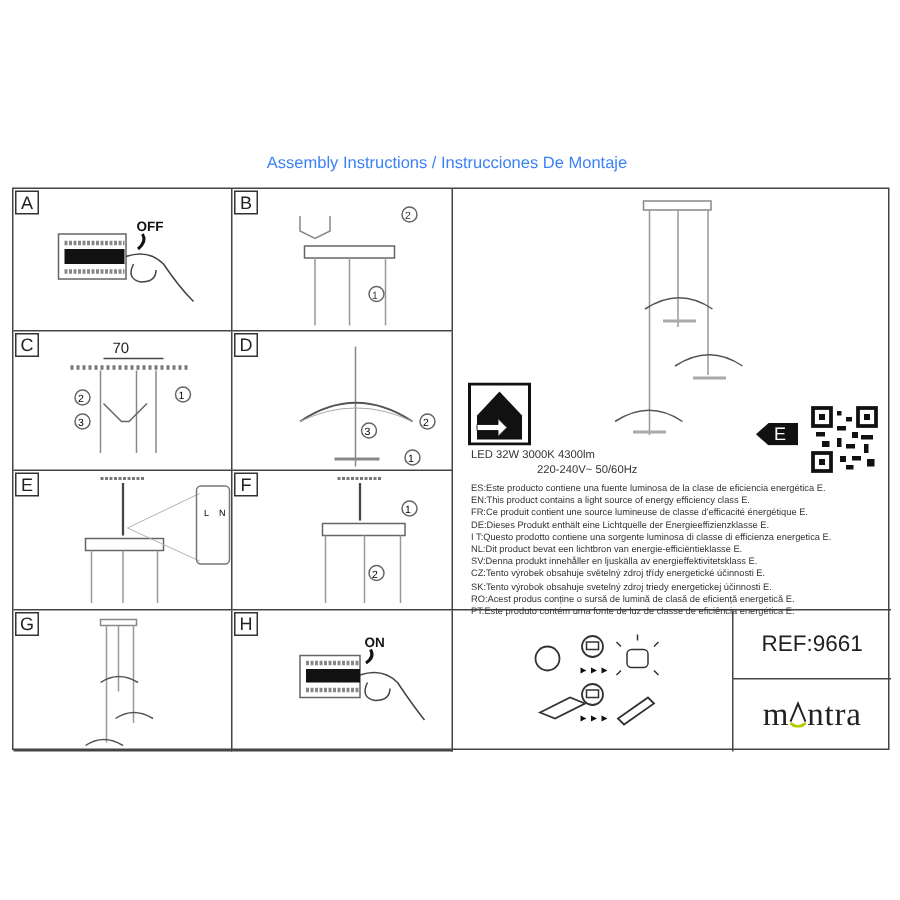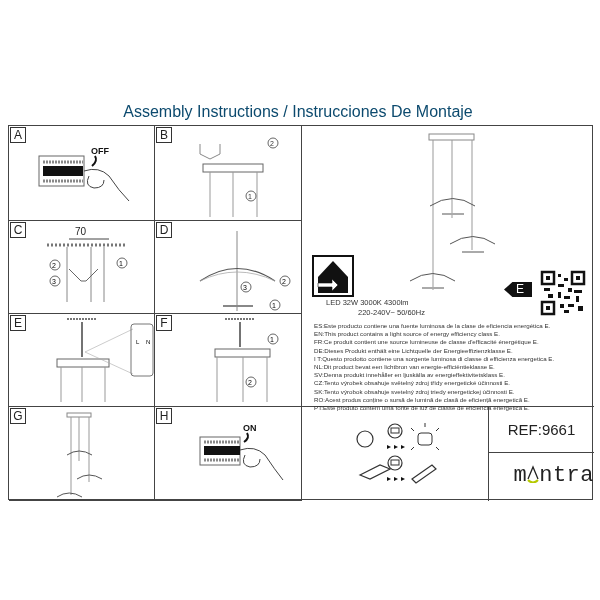--- a/index.html
+++ b/index.html
@@ -1,26 +1,26 @@
 <!DOCTYPE html>
 <html><head>
 <meta charset="utf-8">
 <style>
   html,body{margin:0;padding:0;background:#fff;}
   body{width:600px;height:600px;position:relative;overflow:hidden;font-family:"Liberation Sans",sans-serif;color:#222;}
-  .title{position:absolute;left:0;top:103px;width:596px;text-align:center;font-size:16px;color:#0c4a6e;}
+  .title{position:absolute;left:0;top:103px;width:596px;text-align:center;font-size:11px;color:#3b82f6;}
   .grid{position:absolute;left:8px;top:125px;width:585px;height:375px;border:1.5px solid #444;box-sizing:border-box;}
   .panel{position:absolute;border-right:1.2px solid #444;border-bottom:1.2px solid #444;box-sizing:border-box;overflow:hidden;}
   .lbl{position:absolute;left:1px;top:1px;width:14px;height:14px;border:1px solid #333;font-size:12px;line-height:14px;text-align:center;background:#fff;}
   .panel svg{position:absolute;left:0;top:0;}
   .info{position:absolute;left:293px;top:0;width:292px;height:281px;border-bottom:1.2px solid #444;box-sizing:border-box;}
   .spec{position:absolute;left:12px;font-size:7.5px;color:#333;line-height:9px;}
   .eu{position:absolute;left:12px;top:196px;font-size:6.2px;line-height:8.2px;color:#333;white-space:nowrap;}
   .ref{position:absolute;left:479px;top:281px;width:106px;height:46px;border-left:1.2px solid #444;border-bottom:1.2px solid #444;box-sizing:border-box;font-size:15px;text-align:center;line-height:46px;color:#222;}
-  .brand{position:absolute;left:479px;top:327px;width:106px;height:48px;border-left:1.2px solid #444;box-sizing:border-box;text-align:right;font-family:Liberation Mono, monospace;font-size:22px;line-height:46px;color:#222;letter-spacing:0.5px;}
+  .brand{position:absolute;left:479px;top:327px;width:106px;height:48px;border-left:1.2px solid #444;box-sizing:border-box;text-align:center;font-family:Liberation Serif, serif;font-size:22px;line-height:46px;color:#222;letter-spacing:0.5px;}
   .brand .a{display:inline-block;position:relative;width:12px;}
   .weee{position:absolute;left:293px;top:281px;width:186px;height:94px;}
 </style>
 </head>
 <body>
 
 <div class="title">Assembly Instructions / Instrucciones De Montaje</div>
 
 <div class="grid">
 
@@ -136,21 +136,21 @@
       <rect x="127" y="8" width="45" height="6" fill="none" stroke="#888"></rect>
       <path d="M131 14v150M150 14v78M170 14v110" stroke="#999"></path>
       <path d="M128 80q23 -15 45 0M148 118q23 -15 45 0M108 155q23 -15 45 0" fill="none" stroke="#555"></path>
       <path d="M140 88h22M160 126h22M120 162h22" stroke="#aaa" stroke-width="2"></path>
     </svg>
     <svg width="42" height="42" style="position:absolute;left:10px;top:129px;">
       <rect x="1" y="1" width="40" height="40" fill="#fff" stroke="#111" stroke-width="2"></rect>
       <path d="M6 22L21 6L36 22V38H6Z" fill="#111"></path>
       <path d="M6 28h14v-4l6 6l-6 6v-4h-14z" fill="#fff" stroke="#111" stroke-width="0.6"></path>
     </svg>
-    <div class="spec" style="top:172px;margin-left:12px;">LED 32W 3000K 4300lm</div>
+    <div class="spec" style="top:172px;">LED 32W 3000K 4300lm</div>
     <div class="spec" style="top:182px;padding-left:44px;">220-240V~ 50/60Hz</div>
     <div style="position:absolute;left:202px;top:156px;width:28px;height:15px;background:#111;clip-path:polygon(30% 0,100% 0,100% 100%,30% 100%,0 50%);color:#fff;font-size:12px;text-align:center;line-height:15px;padding-left:4px;box-sizing:border-box;">E</div>
     <svg width="46" height="46" style="position:absolute;left:238px;top:144px;">
       <rect width="46" height="46" fill="#fff"></rect>
       <rect x="2" y="2" width="12" height="12" fill="none" stroke="#111" stroke-width="2.5"></rect>
         <rect x="6" y="6" width="4" height="4" fill="#111"></rect>
       <rect x="32" y="2" width="12" height="12" fill="none" stroke="#111" stroke-width="2.5"></rect>
         <rect x="36" y="6" width="4" height="4" fill="#111"></rect>
       <rect x="2" y="32" width="12" height="12" fill="none" stroke="#111" stroke-width="2.5"></rect>
         <rect x="6" y="36" width="4" height="4" fill="#111"></rect>

